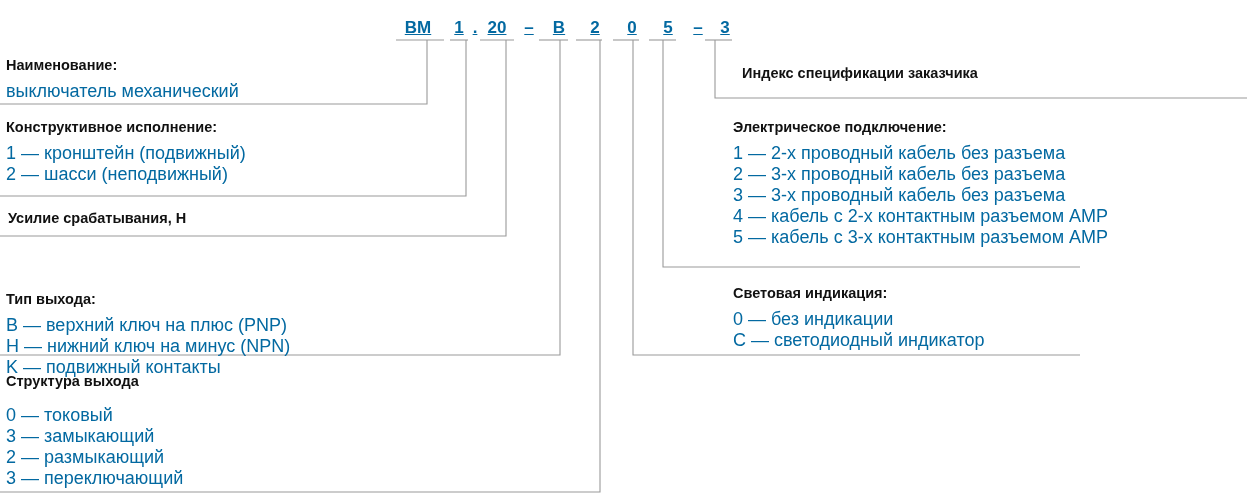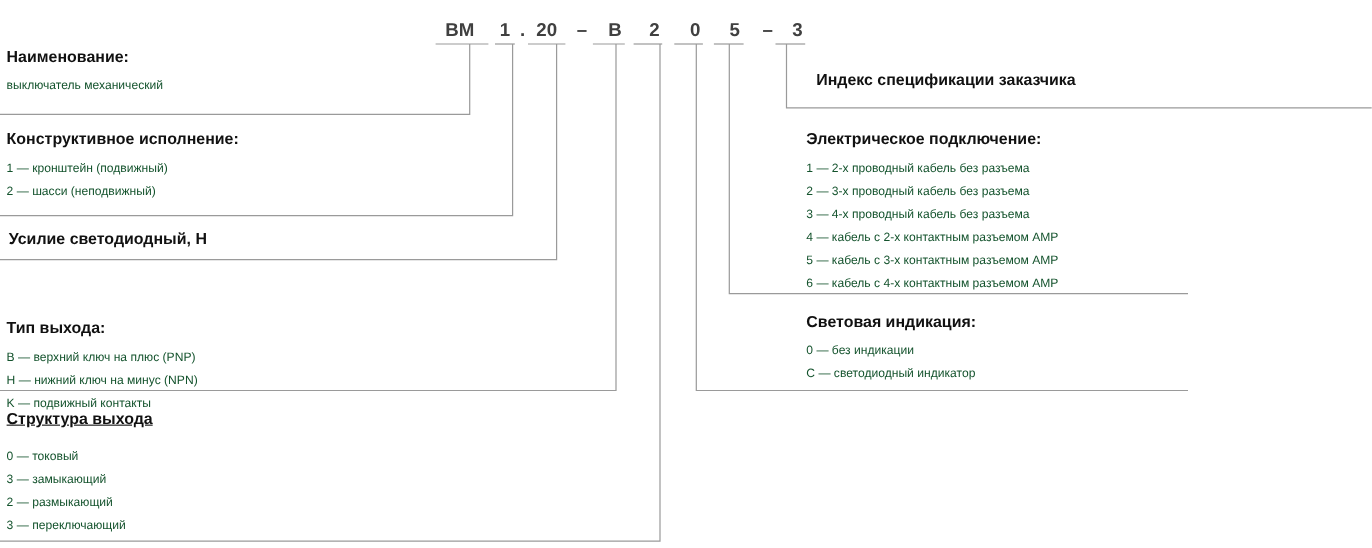--- a/index.html
+++ b/index.html
@@ -11,39 +11,40 @@
     position:relative;
     overflow:hidden;
   }
   .stage{position:absolute;left:0;top:0;width:1247px;height:498px;}
 
   
   .code-row{position:absolute;top:16px;left:0;width:1247px;height:26px;}
   .code-char{
     position:absolute;top:0;
     font-size:17px;font-weight:bold;
-    color:#404040;
+    color:#0369a1;
     text-align:center;
     white-space:pre;
     line-height:24px;
+    text-decoration:underline;
   }
   .code-char.sep{font-weight:bold;}
 
   
   svg.lines{position:absolute;left:0;top:0;width:1247px;height:498px;overflow:visible;}
   svg.lines line, svg.lines path{stroke:#9a9a9a;stroke-width:1.1;fill:none;}
 
   
   .block{position:absolute;}
   .b-title{
     font-size:14.5px;font-weight:bold;color:#111;
     line-height:19px;white-space:nowrap;margin:0 0 6px 0;
   }
   .b-line{
-    font-size:11px;color:#14532d;line-height:21px;
+    font-size:18px;color:#0369a1;line-height:21px;
     white-space:nowrap;
   }
   .b-title.solo{margin:2px;text-align:right;}
 </style>
 </head>
 <body>
 
 <div class="stage">
 
   <div class="code-row">
@@ -81,62 +82,61 @@
 
     <path d="M600,40 L600,492 L0,492"></path>
 
     <path d="M633,40 L633,355 L1080,355"></path>
 
     <path d="M663,40 L663,267 L1080,267"></path>
 
     <path d="M715,40 L715,98 L1247,98"></path>
   </svg>
 
-  <div class="block" style="left:6px;top:43px;">
+  <div class="block" style="left:6px;top:56px;">
     <div class="b-title">Наименование:</div>
     <div class="b-line">выключатель механический</div>
   </div>
 
   <div class="block" style="left:6px;top:118px;">
     <div class="b-title">Конструктивное исполнение:</div>
     <div class="b-line">1 — кронштейн (подвижный)</div>
     <div class="b-line">2 — шасси (неподвижный)</div>
   </div>
 
   <div class="block" style="left:6px;top:207px;">
-    <div class="b-title solo">Усилие светодиодный, Н</div>
+    <div class="b-title solo">Усилие срабатывания, Н</div>
   </div>
 
   <div class="block" style="left:6px;top:250px;margin-top:40px;">
     <div class="b-title">Тип выхода:</div>
     <div class="b-line">B — верхний ключ на плюс (PNP)</div>
     <div class="b-line">H — нижний ключ на минус (NPN)</div>
     <div class="b-line">K — подвижный контакты</div>
   </div>
 
   <div class="block" style="left:6px;top:372px;">
-    <div class="b-title" style="margin-bottom:14px;text-decoration:underline;">Структура выхода</div>
+    <div class="b-title" style="margin-bottom:14px;">Структура выхода</div>
     <div class="b-line">0 — токовый</div>
     <div class="b-line">3 — замыкающий</div>
     <div class="b-line">2 — размыкающий</div>
     <div class="b-line">3 — переключающий</div>
   </div>
 
   <div class="block" style="left:740px;top:62px;">
     <div class="b-title solo">Индекс спецификации заказчика</div>
   </div>
 
   <div class="block" style="left:733px;top:118px;">
     <div class="b-title">Электрическое подключение:</div>
     <div class="b-line">1 — 2-х проводный кабель без разъема</div>
     <div class="b-line">2 — 3-х проводный кабель без разъема</div>
-    <div class="b-line">3 — 4-х проводный кабель без разъема</div>
+    <div class="b-line">3 — 3-х проводный кабель без разъема</div>
     <div class="b-line">4 — кабель с 2-х контактным разъемом AMP</div>
     <div class="b-line">5 — кабель с 3-х контактным разъемом AMP</div>
-    <div class="b-line">6 — кабель с 4-х контактным разъемом AMP</div>
   </div>
 
   <div class="block" style="left:733px;top:284px;">
     <div class="b-title">Световая индикация:</div>
     <div class="b-line">0 — без индикации</div>
     <div class="b-line">C — светодиодный индикатор</div>
   </div>
 
 </div>
 

